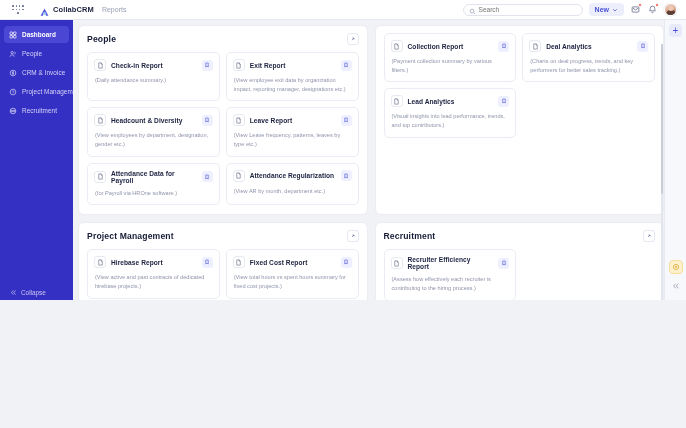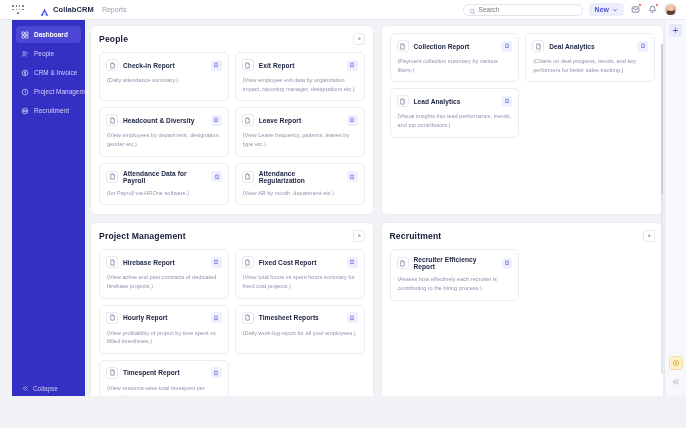--- a/index.html
+++ b/index.html
@@ -2,21 +2,21 @@
 <html><head>
 <meta charset="utf-8">
 <style>
   * { box-sizing: border-box; margin: 0; padding: 0; }
   html, body {
     width: 686px; height: 428px;
     font-family: "Liberation Sans", sans-serif;
     background: #f1f2f6;
     overflow: hidden;
   }
-  .app { position: relative; width: 686px; height: 396px; display: flex; flex-direction: column; }
+  .app { position: relative; width: 686px; height: 300px; display: flex; flex-direction: column; }
 
   
   .topbar {
     height: 20px; background: #ffffff; display: flex; align-items: center;
     border-bottom: 1px solid #e7e9f0; flex: 0 0 20px; padding: 0 5px;
     position: relative; z-index: 5;
   }
   .grid-icon { width: 14px; height: 14px; display: flex; flex-wrap: wrap;
     align-content: center; justify-content: center; gap: 1.5px; margin-left: 6px; cursor: pointer; }
   .grid-icon i { width: 1.7px; height: 1.7px; background: #6b7090; border-radius: 50%; display: block; }
@@ -45,21 +45,21 @@
     background: #f0453a; border-radius: 50%; border: .5px solid #fff; }
   .avatar { width: 13px; height: 13px; border-radius: 50%; overflow: hidden;
     background: linear-gradient(160deg,#f0d9cd 0%,#d8a88f 55%,#8a5c45 100%);
     border: 1px solid #fff; box-shadow: 0 0 0 .5px #e2e4ee; position: relative; cursor:pointer; }
   .avatar::after { content:""; position:absolute; left:50%; top:55%; transform:translateX(-50%);
     width:9px; height:7px; border-radius:4px 4px 0 0; background:#5d4033; }
   .avatar::before { content:""; position:absolute; left:50%; top:22%; transform:translateX(-50%);
     width:5px; height:5px; border-radius:50%; background:#efc9b2; z-index:2; }
 
   
-  .body { flex: 1; display: flex; min-height: 0; padding-left: 12px; }
+  .body { flex: 1; display: flex; min-height: 0; }
 
   
   .sidebar {
     width: 73px; background: #3530c4; display: flex; flex-direction: column;
     flex: 0 0 73px; padding-top: 6px; position: relative;
   }
   .nav-item {
     display: flex; align-items: center; gap: 5px; height: 17px;
     margin: 0 4px 2px 4px; padding: 0 5px; border-radius: 4px; cursor: pointer;
     color: #d4d3f5; font-size: 6.4px;

